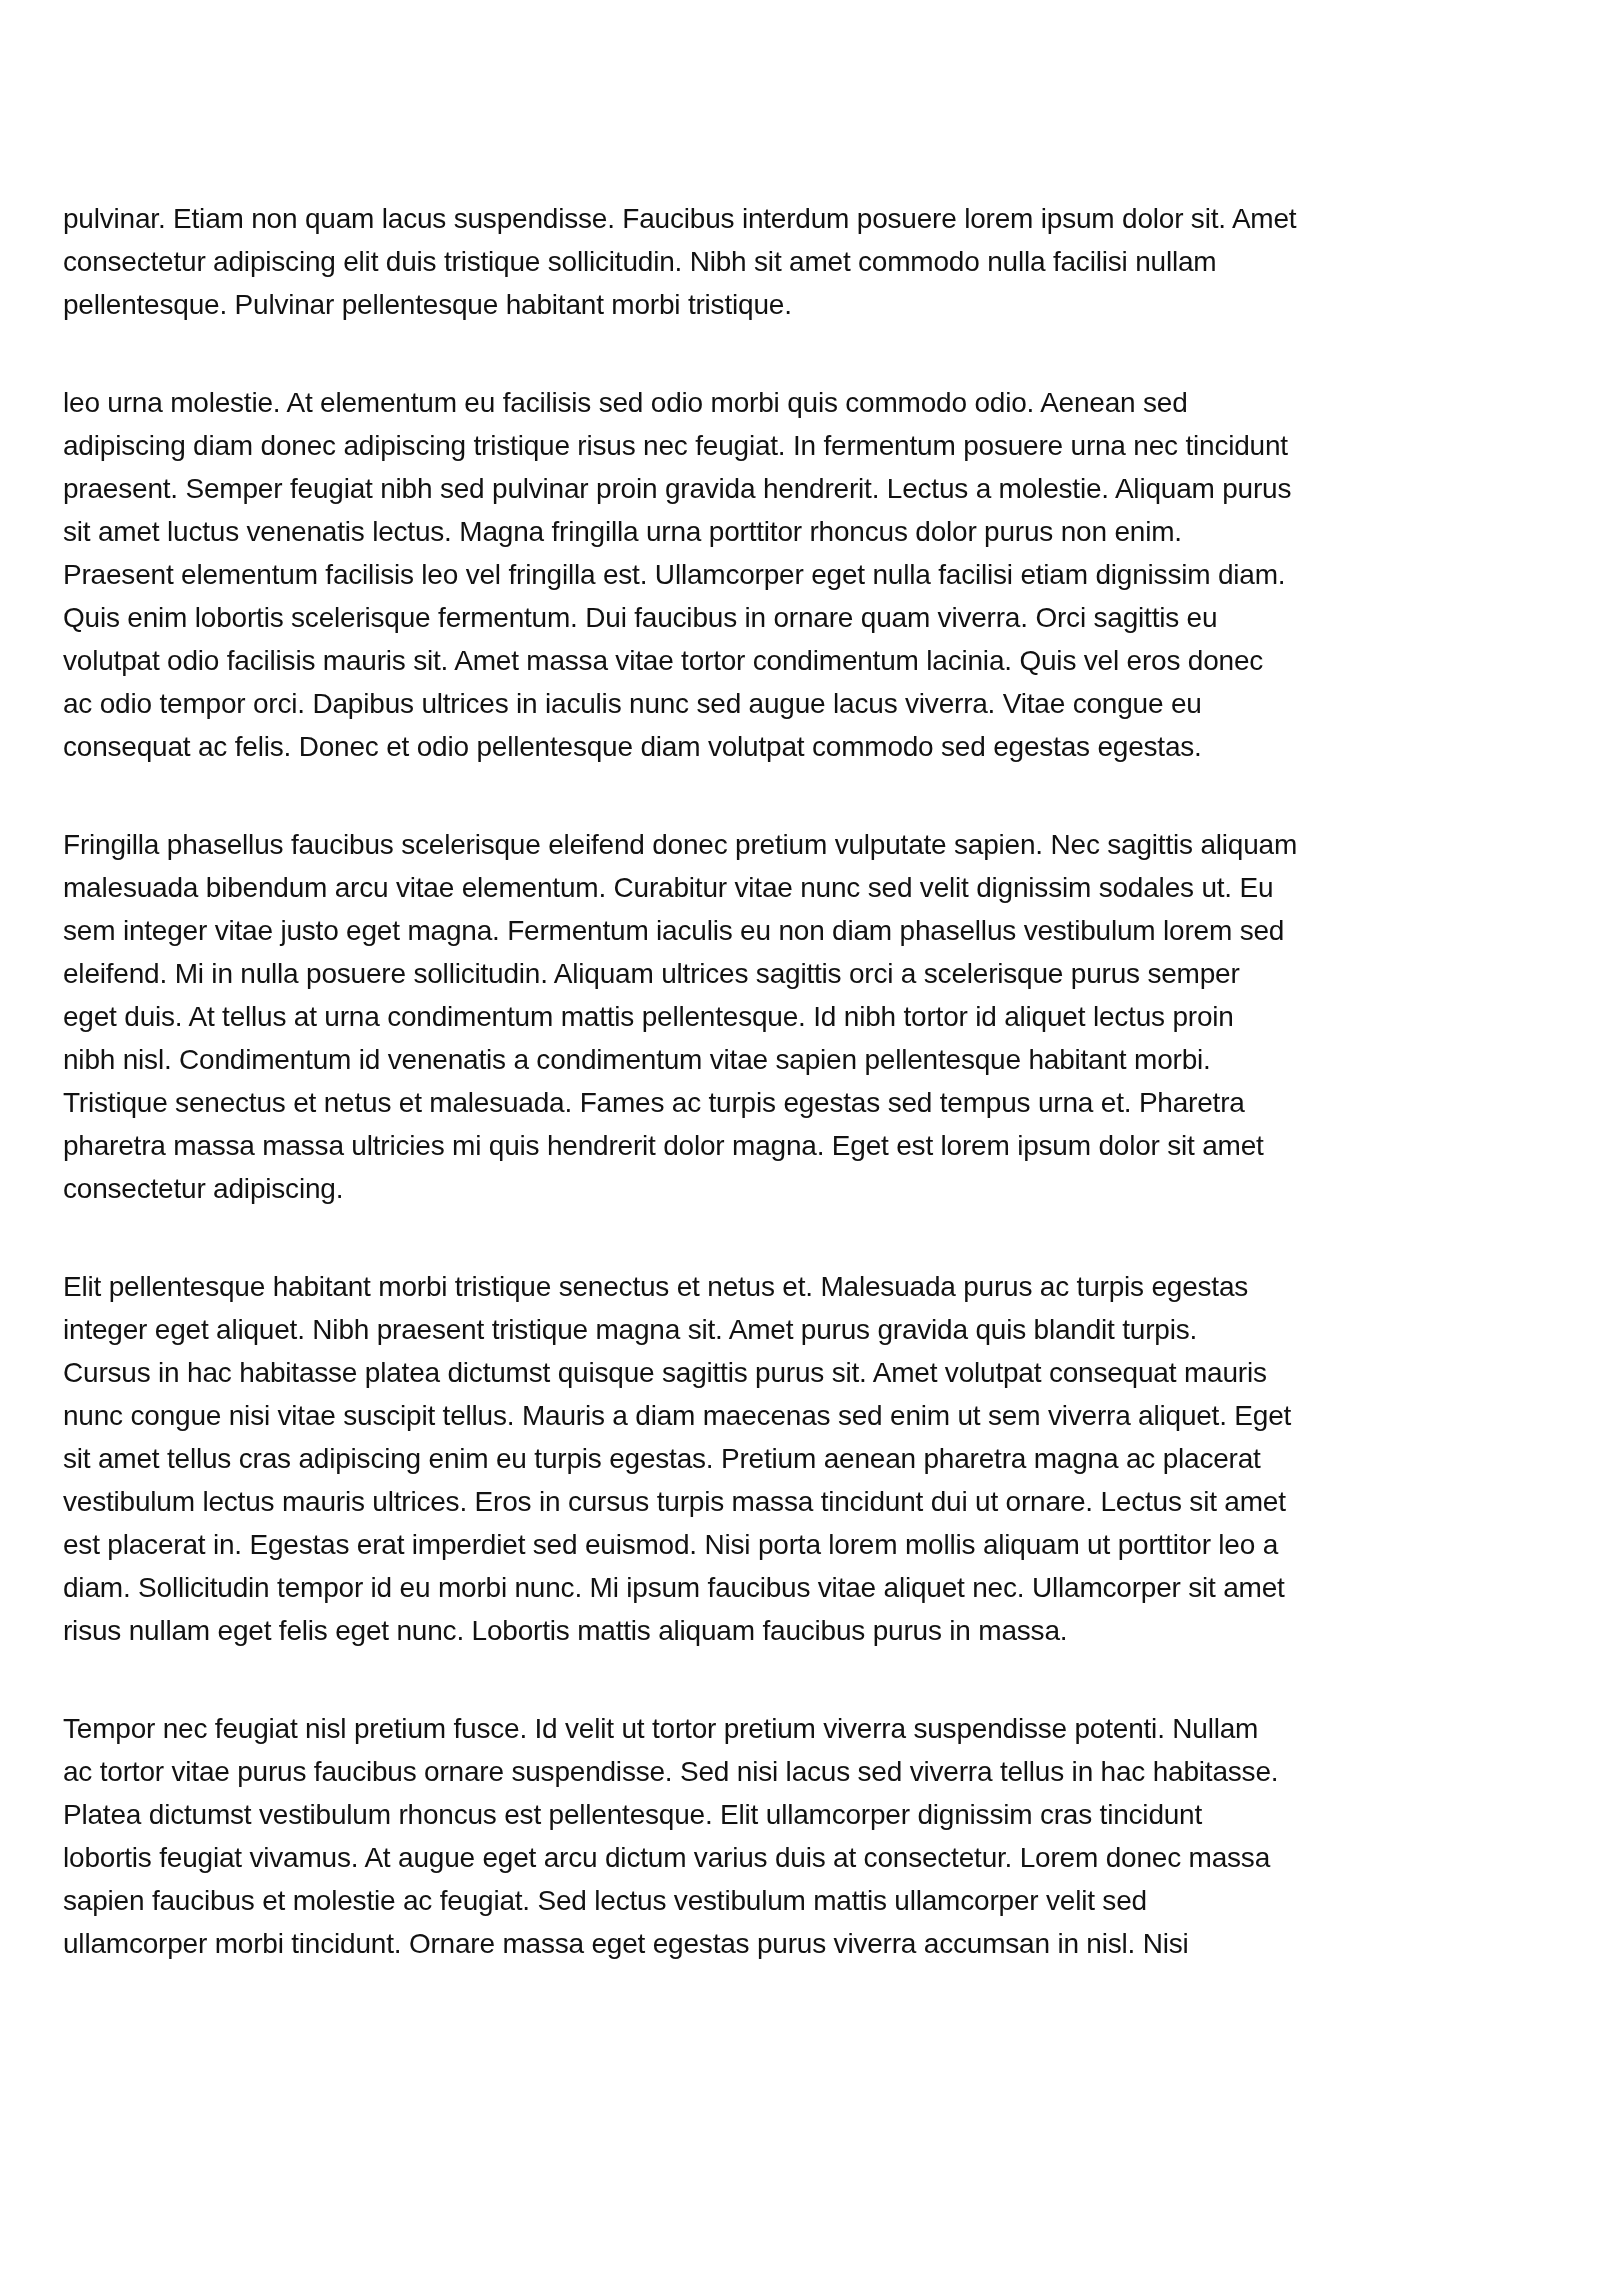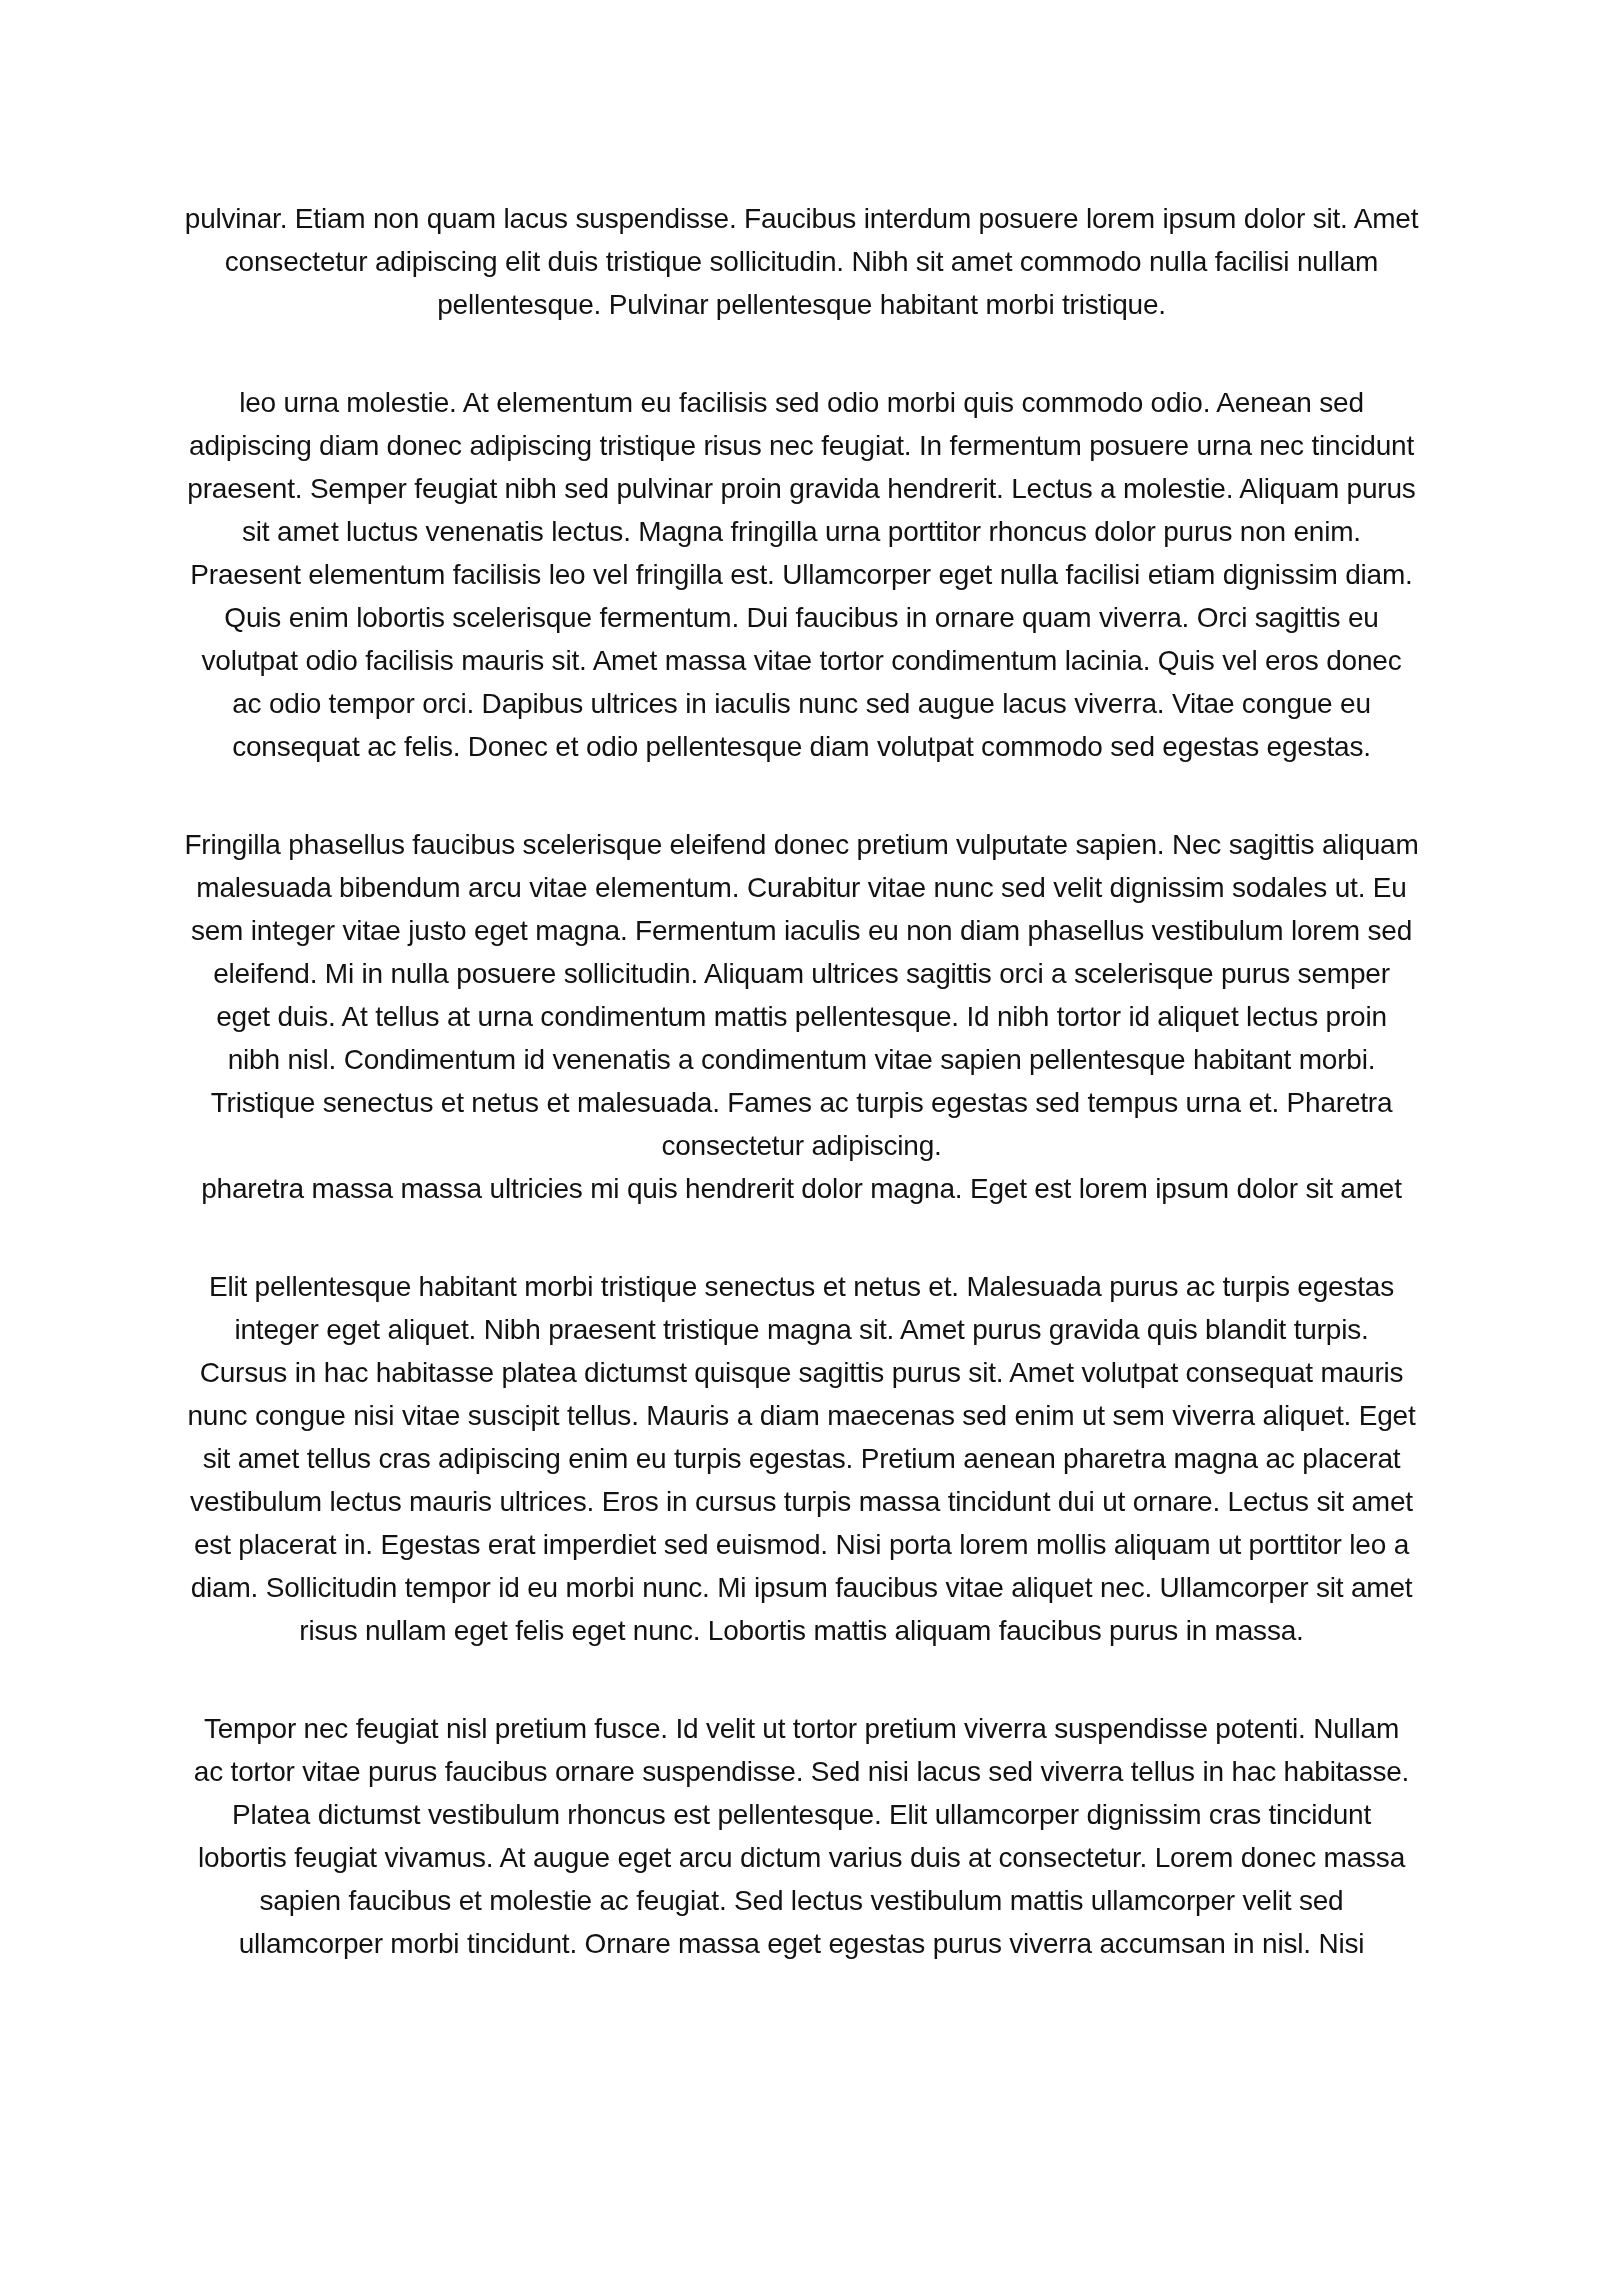--- a/index.html
+++ b/index.html
@@ -10,23 +10,22 @@
   body {
     width: 1621px;
     height: 2293px;
     font-family: "Liberation Sans", sans-serif;
   }
   .page {
     box-sizing: border-box;
     width: 1621px;
     height: 2293px;
     background: #ffffff;
-    padding: 197px 133px 0 115px;
+    padding: 197px 133px 0 63px;
     overflow: hidden;
-    text-align: center;
   }
   .para {
     margin: 0 0 55px 0;
     padding: 0;
   }
   .line {
     display: block;
     white-space: nowrap;
     font-size: 28px;
     line-height: 43px;
@@ -56,22 +55,22 @@
         <span class="line">consequat ac felis. Donec et odio pellentesque diam volutpat commodo sed egestas egestas.</span>
       </p>
       <p class="para">
         <span class="line">Fringilla phasellus faucibus scelerisque eleifend donec pretium vulputate sapien. Nec sagittis aliquam</span>
         <span class="line">malesuada bibendum arcu vitae elementum. Curabitur vitae nunc sed velit dignissim sodales ut. Eu</span>
         <span class="line">sem integer vitae justo eget magna. Fermentum iaculis eu non diam phasellus vestibulum lorem sed</span>
         <span class="line">eleifend. Mi in nulla posuere sollicitudin. Aliquam ultrices sagittis orci a scelerisque purus semper</span>
         <span class="line">eget duis. At tellus at urna condimentum mattis pellentesque. Id nibh tortor id aliquet lectus proin</span>
         <span class="line">nibh nisl. Condimentum id venenatis a condimentum vitae sapien pellentesque habitant morbi.</span>
         <span class="line">Tristique senectus et netus et malesuada. Fames ac turpis egestas sed tempus urna et. Pharetra</span>
+        <span class="line">pharetra massa massa ultricies mi quis hendrerit dolor magna. Eget est lorem ipsum dolor sit amet</span>
         <span class="line">consectetur adipiscing.</span>
-        <span class="line">pharetra massa massa ultricies mi quis hendrerit dolor magna. Eget est lorem ipsum dolor sit amet</span>
       </p>
       <p class="para">
         <span class="line">Elit pellentesque habitant morbi tristique senectus et netus et. Malesuada purus ac turpis egestas</span>
         <span class="line">integer eget aliquet. Nibh praesent tristique magna sit. Amet purus gravida quis blandit turpis.</span>
         <span class="line">Cursus in hac habitasse platea dictumst quisque sagittis purus sit. Amet volutpat consequat mauris</span>
         <span class="line">nunc congue nisi vitae suscipit tellus. Mauris a diam maecenas sed enim ut sem viverra aliquet. Eget</span>
         <span class="line">sit amet tellus cras adipiscing enim eu turpis egestas. Pretium aenean pharetra magna ac placerat</span>
         <span class="line">vestibulum lectus mauris ultrices. Eros in cursus turpis massa tincidunt dui ut ornare. Lectus sit amet</span>
         <span class="line">est placerat in. Egestas erat imperdiet sed euismod. Nisi porta lorem mollis aliquam ut porttitor leo a</span>
         <span class="line">diam. Sollicitudin tempor id eu morbi nunc. Mi ipsum faucibus vitae aliquet nec. Ullamcorper sit amet</span>

